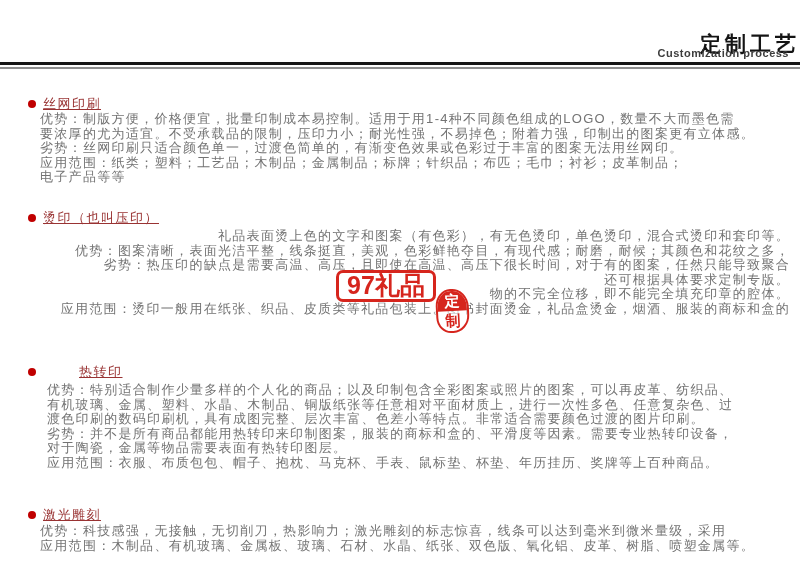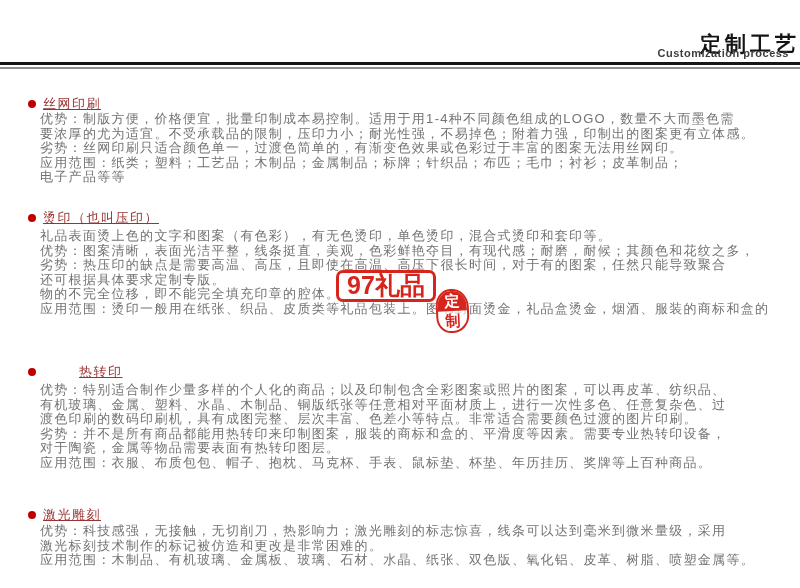--- a/index.html
+++ b/index.html
@@ -67,23 +67,23 @@
   .body-line {
     font-size: 13px;
     line-height: 14.6px;
     color: #737373;
     letter-spacing: 1.3px;
     white-space: nowrap;
   }
   #sec1-head { top: 95px; }
   #sec1-body { top: 112px; }
   #sec2-head { top: 209px; }
-  #sec2-body { top: 229px; }
+  #sec2-body { top: 229px; text-align: right; }
   #sec3-head { top: 363px; gap: 36px; }
-  #sec3-body { top: 383px; }
+  #sec3-body { top: 383px; margin-left: 7px; }
   #sec4-head { top: 506px; }
   #sec4-body { top: 524px; }
   
   .wm-box {
     position: absolute;
     left: 336px; top: 270px;
     width: 100px; height: 32px;
     border: 3px solid #d6251d;
     border-radius: 7px;
     z-index: 5;
@@ -172,21 +172,20 @@
   <div class="body-line">对于陶瓷，金属等物品需要表面有热转印图层。</div>
   <div class="body-line">应用范围：衣服、布质包包、帽子、抱枕、马克杯、手表、鼠标垫、杯垫、年历挂历、奖牌等上百种商品。</div>
 </div>
 
 <div class="section-heading-row" id="sec4-head">
   <span class="bullet"></span>
   <span class="section-heading">激光雕刻</span>
 </div>
 <div class="section-body" id="sec4-body">
   <div class="body-line">优势：科技感强，无接触，无切削刀，热影响力；激光雕刻的标志惊喜，线条可以达到毫米到微米量级，采用</div>
-  <div class="body-line">激光标刻技术制作的标记被仿造和更改是非常困难的。</div>
   <div class="body-line">应用范围：木制品、有机玻璃、金属板、玻璃、石材、水晶、纸张、双色版、氧化铝、皮革、树脂、喷塑金属等。</div>
 </div>
 
 <div class="wm-box">
   <span class="wm-text">97礼品</span>
 </div>
 <div class="wm-seal">
   <div class="wm-seal-top">定</div>
   <div class="wm-seal-bottom">制</div>
 </div>

